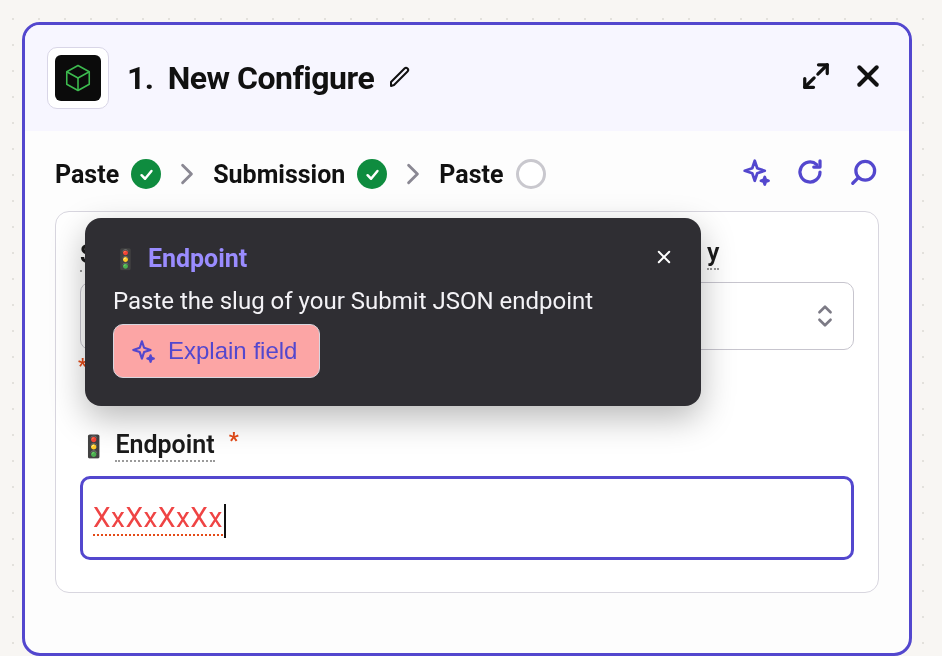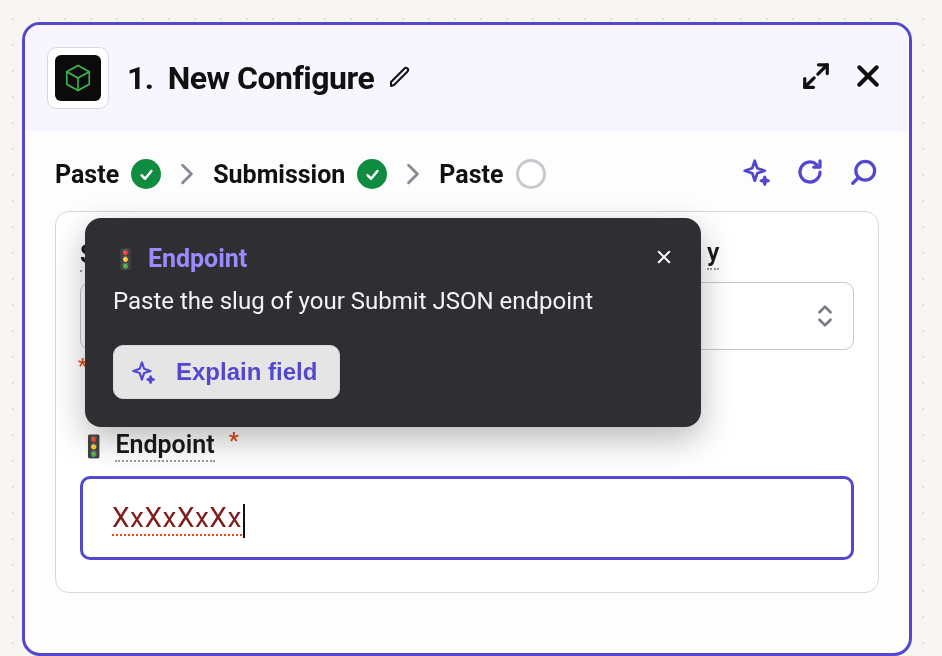--- a/index.html
+++ b/index.html
@@ -138,23 +138,23 @@
     font-size: 25px; font-weight:600; color:#1B1B1B;
     border-bottom: 2px dotted #9A9A9A;
     padding-bottom: 1px;
   }
   .endpoint-input {
     width: 100%;
     height: 84px;
     border: 3px solid #5347CE;
     border-radius: 10px;
     background:#fff;
-    padding: 0 29px;
+    padding: 0 10px;
     font-size: 28px;
-    color:#7f1d1d;
+    color:#ef4444;
     outline:none;
     display:flex; align-items:center;
     position:relative;
   }
   .endpoint-value {
     border-bottom: 2px dotted #E44A17;
     padding-bottom: 0px;
     letter-spacing: 0.5px;
   }
   .caret {
@@ -179,28 +179,28 @@
     margin-bottom: 12px;
   }
   .popover-title {
     display:flex; align-items:center; gap:10px;
     font-size: 25px; font-weight:700; color:#9A8CFF;
   }
   .popover-title .tl { font-size:20px; }
   .popover-close svg { width:18px; height:18px; cursor:pointer; }
   .popover-body {
     font-size: 24px; color:#F3F2F6; line-height:1.35;
-    margin-bottom: 28px;
+    margin-bottom: 7px;
   }
   .explain-btn {
-    display:inline-flex; align-items:center; gap:20px;
-    background:#e5e5e5; border:1px solid #D8D6DF;
+    display:inline-flex; align-items:center; gap:12px;
+    background:#fca5a5; border:1px solid #D8D6DF;
     border-radius:10px;
     padding: 12px 22px 12px 16px;
-    font-size:24px; font-weight:700; color:#5347CE;
+    font-size:24px; font-weight:400; color:#5347CE;
     cursor:pointer;
   }
   .explain-btn svg { width:26px; height:26px; }
 
 </style>
 </head>
 <body>
 
 <div class="panel">
 

